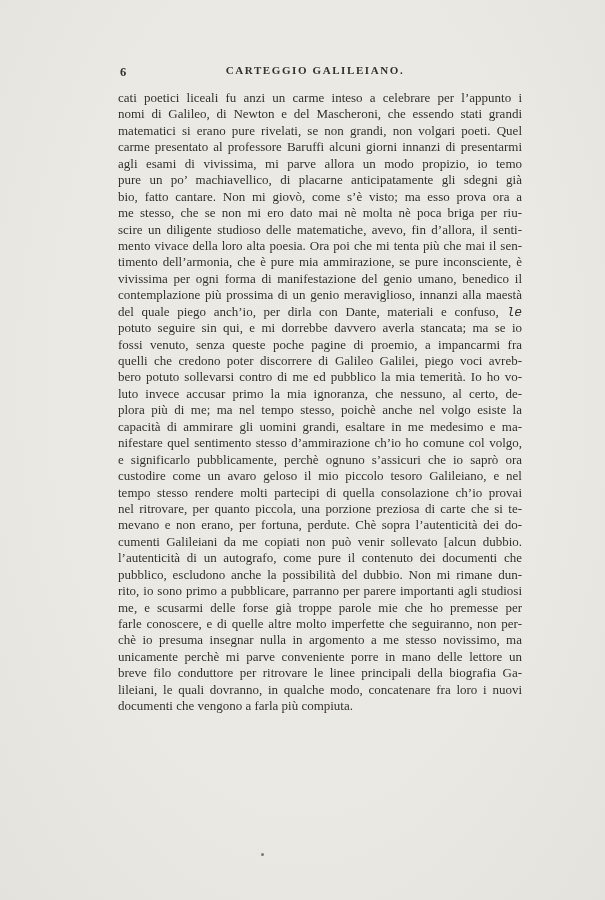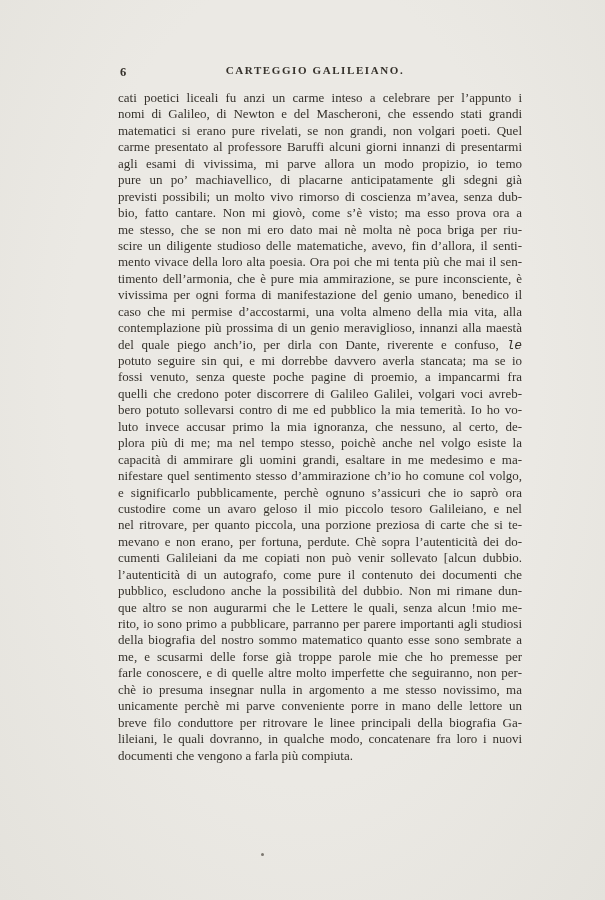--- a/index.html
+++ b/index.html
@@ -82,48 +82,45 @@
     <span class="pnum">6</span>
     <span class="rhead">CARTEGGIO GALILEIANO.</span>
   </div>
   <div class="bodytext">
       <div class="line"><span>cati poetici liceali fu anzi un carme inteso a celebrare per l’appunto i</span></div>
       <div class="line"><span>nomi di Galileo, di Newton e del Mascheroni, che essendo stati grandi</span></div>
       <div class="line"><span>matematici si erano pure rivelati, se non grandi, non volgari poeti. Quel</span></div>
       <div class="line"><span>carme presentato al professore Baruffi alcuni giorni innanzi di presentarmi</span></div>
       <div class="line"><span>agli esami di vivissima, mi parve allora un modo propizio, io temo</span></div>
       <div class="line"><span>pure un po’ machiavellico, di placarne anticipatamente gli sdegni già</span></div>
-      <div class="line"><span>previsti possibili; un molto vivo rimorso di coscienza m’avea, senza dub-</span></div>
       <div class="line"><span>bio, fatto cantare. Non mi giovò, come s’è visto; ma esso prova ora a</span></div>
       <div class="line"><span>me stesso, che se non mi ero dato mai nè molta nè poca briga per riu-</span></div>
       <div class="line"><span>scire un diligente studioso delle matematiche, avevo, fin d’allora, il senti-</span></div>
       <div class="line"><span>mento vivace della loro alta poesia. Ora poi che mi tenta più che mai il sen-</span></div>
       <div class="line"><span>timento dell’armonia, che è pure mia ammirazione, se pure inconsciente, è</span></div>
       <div class="line"><span>vivissima per ogni forma di manifestazione del genio umano, benedico il</span></div>
-      <div class="line"><span>caso che mi permise d’accostarmi, una volta almeno della mia vita, alla</span></div>
       <div class="line"><span>contemplazione più prossima di un genio meraviglioso, innanzi alla maestà</span></div>
-      <div class="line"><span>del quale piego anch’io, per dirla con Dante, riverente e confuso, </span><i>le ginoc-</i></div>
+      <div class="line"><span>del quale piego anch’io, per dirla con Dante, materiali e confuso, </span><i>le ginoc-</i></div>
       <div class="line"><span>potuto seguire sin qui, e mi dorrebbe davvero averla stancata; ma se io</span></div>
       <div class="line"><span>fossi venuto, senza queste poche pagine di proemio, a impancarmi fra</span></div>
-      <div class="line"><span>quelli che credono poter discorrere di Galileo Galilei, volgari voci avreb-</span></div>
+      <div class="line"><span>quelli che credono poter discorrere di Galileo Galilei, piego voci avreb-</span></div>
       <div class="line"><span>bero potuto sollevarsi contro di me ed pubblico la mia temerità. Io ho vo-</span></div>
       <div class="line"><span>luto invece accusar primo la mia ignoranza, che nessuno, al certo, de-</span></div>
       <div class="line"><span>plora più di me; ma nel tempo stesso, poichè anche nel volgo esiste la</span></div>
       <div class="line"><span>capacità di ammirare gli uomini grandi, esaltare in me medesimo e ma-</span></div>
       <div class="line"><span>nifestare quel sentimento stesso d’ammirazione ch’io ho comune col volgo,</span></div>
       <div class="line"><span>e significarlo pubblicamente, perchè ognuno s’assicuri che io saprò ora</span></div>
       <div class="line"><span>custodire come un avaro geloso il mio piccolo tesoro Galileiano, e nel</span></div>
+      <div class="line"><span>tempo stesso rendere molti partecipi di quella consolazione ch’io provai</span></div>
       <div class="line"><span>nel ritrovare, per quanto piccola, una porzione preziosa di carte che si te-</span></div>
       <div class="line"><span>mevano e non erano, per fortuna, perdute. Chè sopra l’autenticità dei do-</span></div>
       <div class="line"><span>cumenti Galileiani da me copiati non può venir sollevato [alcun dubbio.</span></div>
       <div class="line"><span>l’autenticità di un autografo, come pure il contenuto dei documenti che</span></div>
       <div class="line"><span>pubblico, escludono anche la possibilità del dubbio. Non mi rimane dun-</span></div>
-      <div class="line"><span>que altro se non augurarmi che le Lettere le quali, senza alcun !mio me-</span></div>
       <div class="line"><span>rito, io sono primo a pubblicare, parranno per parere importanti agli studiosi</span></div>
-      <div class="line"><span>della biografia del nostro sommo matematico quanto esse sono sembrate a</span></div>
       <div class="line"><span>me, e scusarmi delle forse già troppe parole mie che ho premesse per</span></div>
       <div class="line"><span>farle conoscere, e di quelle altre molto imperfette che seguiranno, non per-</span></div>
       <div class="line"><span>chè io presuma insegnar nulla in argomento a me stesso novissimo, ma</span></div>
       <div class="line"><span>unicamente perchè mi parve conveniente porre in mano delle lettore un</span></div>
       <div class="line"><span>breve filo conduttore per ritrovare le linee principali della biografia Ga-</span></div>
       <div class="line"><span>lileiani, le quali dovranno, in qualche modo, concatenare fra loro i nuovi</span></div>
       <div class="line last"><span>documenti che vengono a farla più compiuta.</span></div>
     </div>
   <div class="speck"></div>
 </div>

